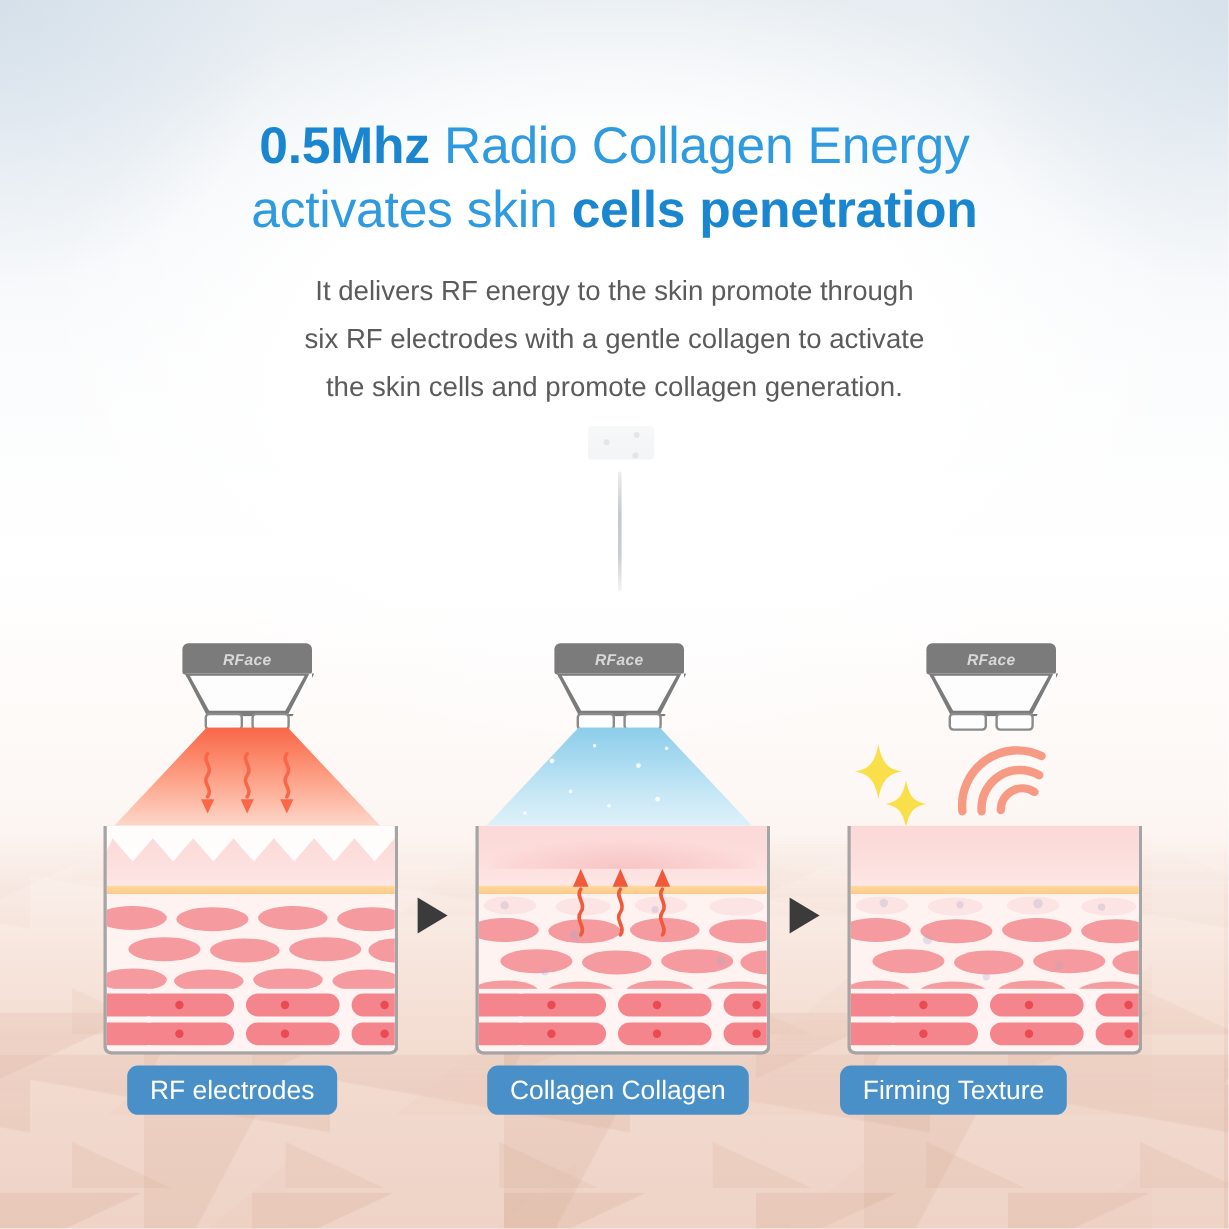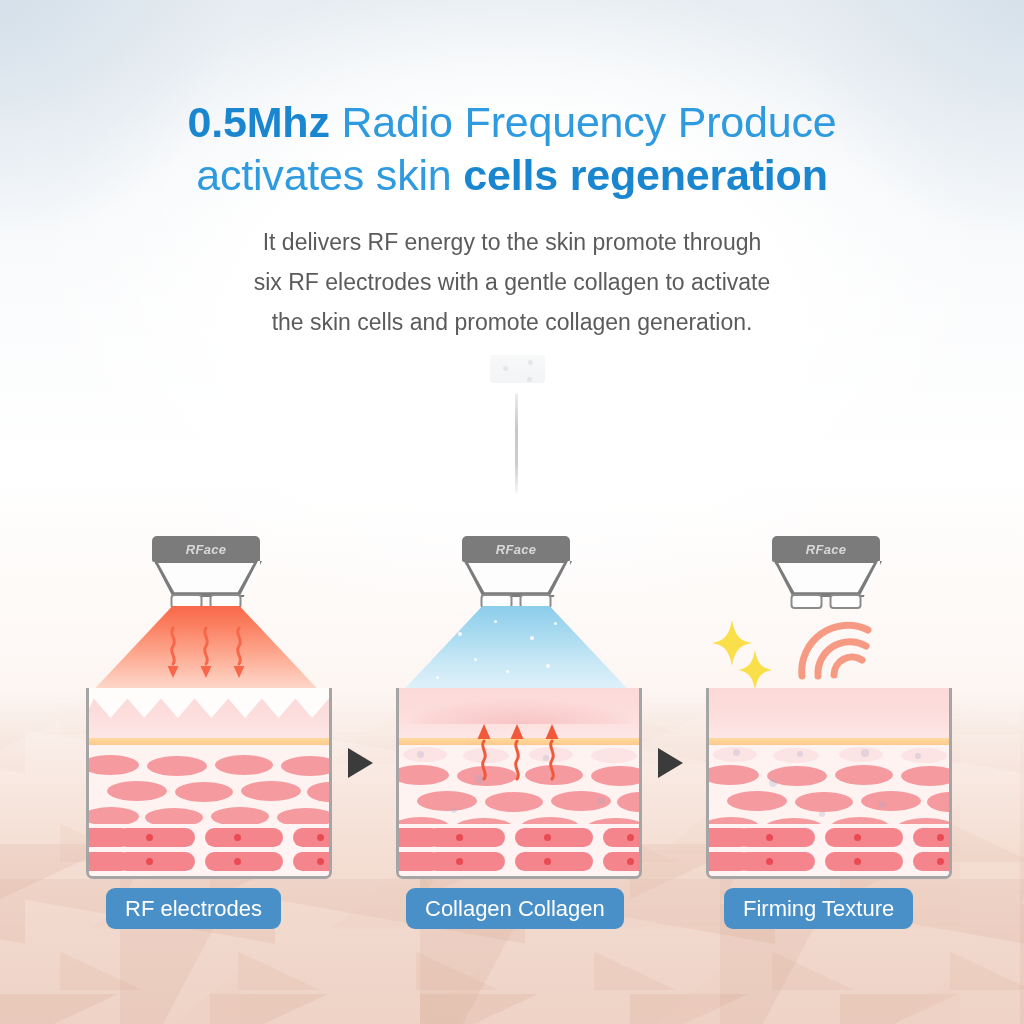--- a/index.html
+++ b/index.html
@@ -189,37 +189,37 @@
   
   .label {
     position: absolute; top: 888px;
     background: #4a90c8; color: #ffffff;
     font-size: 22px; line-height: 41px; height: 41px;
     border-radius: 9px; padding: 0 19px;
     white-space: nowrap;
   }
   .label.l1 { left: 106px; }
   .label.l2 { left: 406px; }
-  .label.l3 { left: 724px; }
+  .label.l3 { left: 700px; }
 </style>
 </head>
 <body>
 
 <div id="stage">
 
   <div class="skin-texture"></div>
   <div class="skin-texture b"></div>
   <div class="corner-tint"></div>
 
   <div class="headline">
     <div>
-      <b>0.5Mhz</b><span> Radio Frequency Produce</span>
+      <b>0.5Mhz</b><span> Radio Collagen Energy</span>
     </div>
     <div>
-      <span>activates skin </span><b>cells regeneration</b>
+      <span>activates skin </span><b>cells penetration</b>
     </div>
   </div>
 
   <div class="subtitle">
     <div>It delivers RF energy to the skin promote through</div>
     <div>six RF electrodes with a gentle collagen to activate</div>
     <div>the skin cells and promote collagen generation.</div>
   </div>
 
   <div class="ghost-device">

